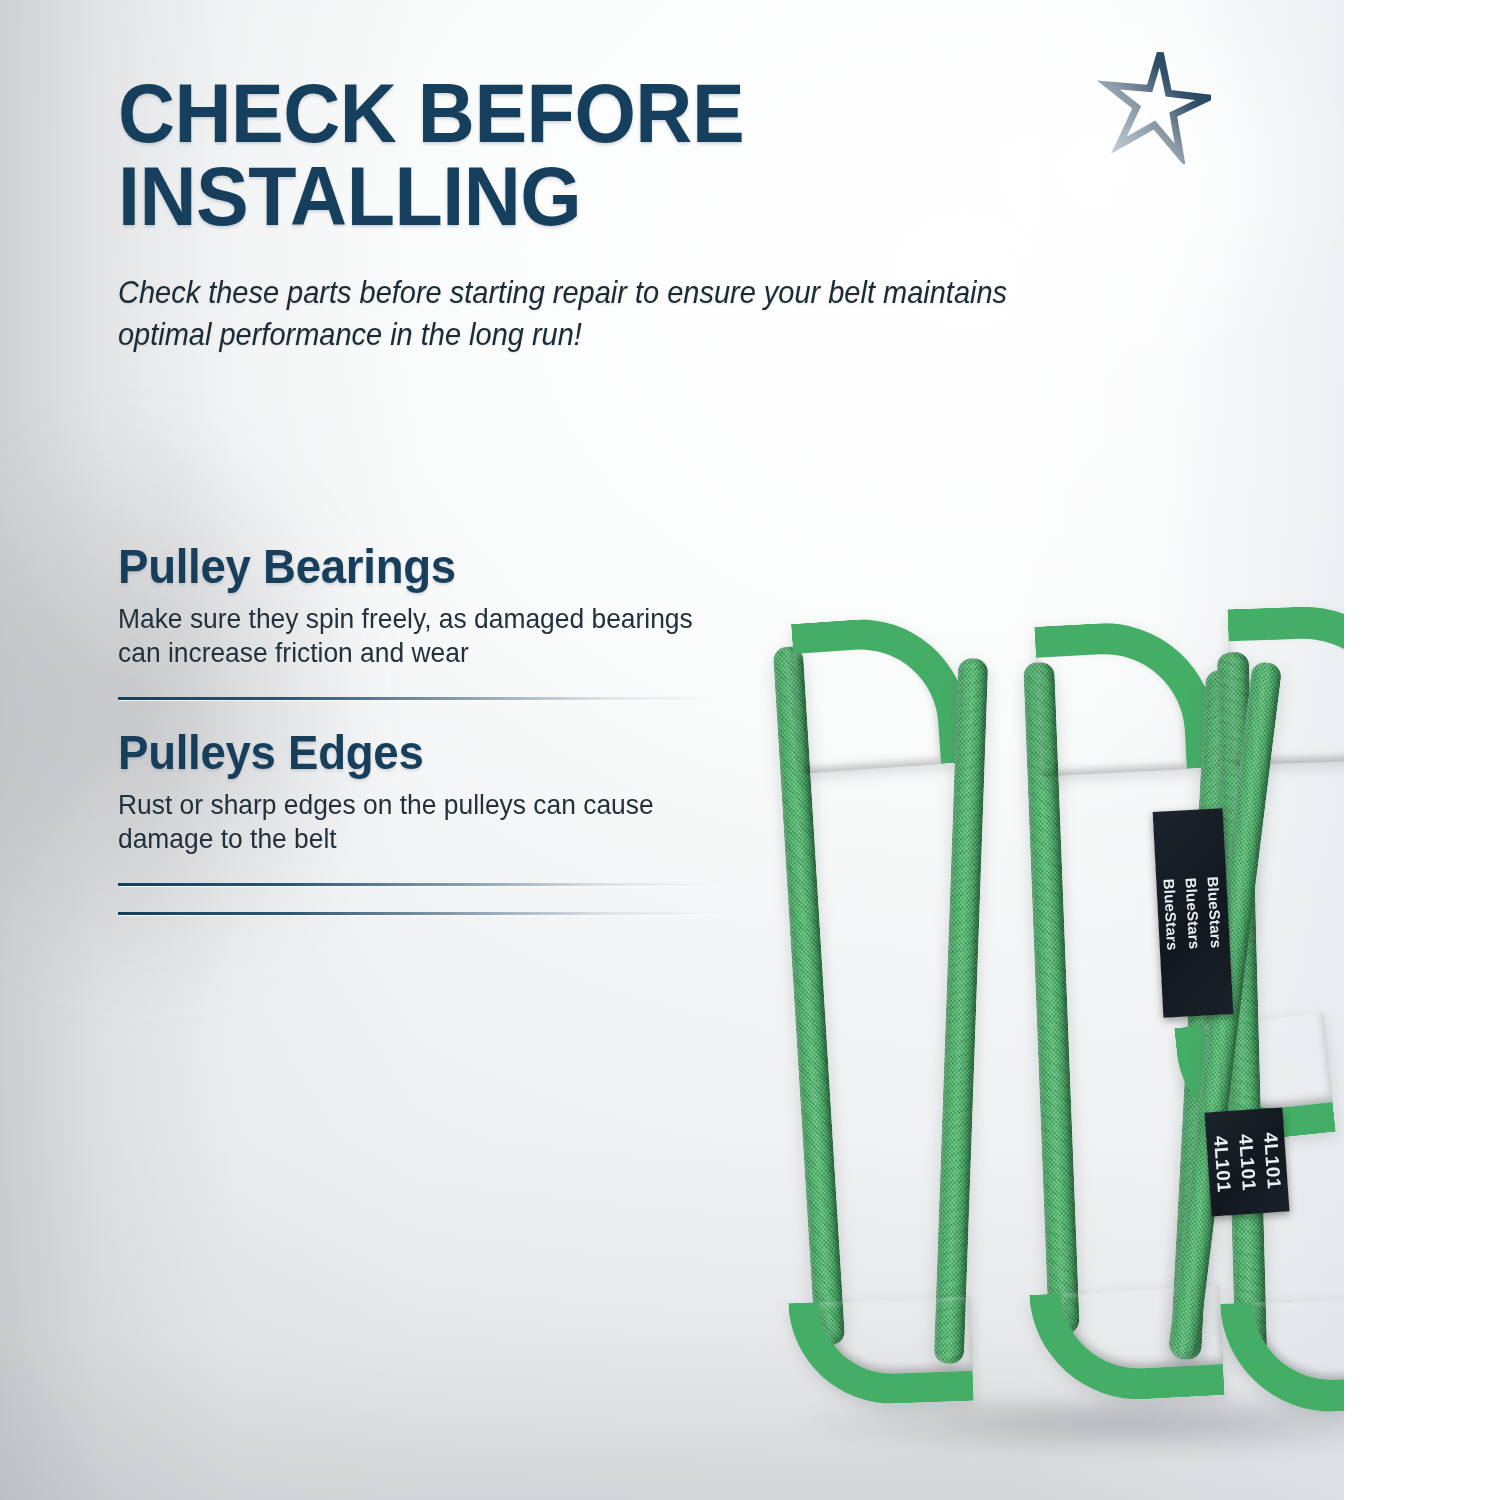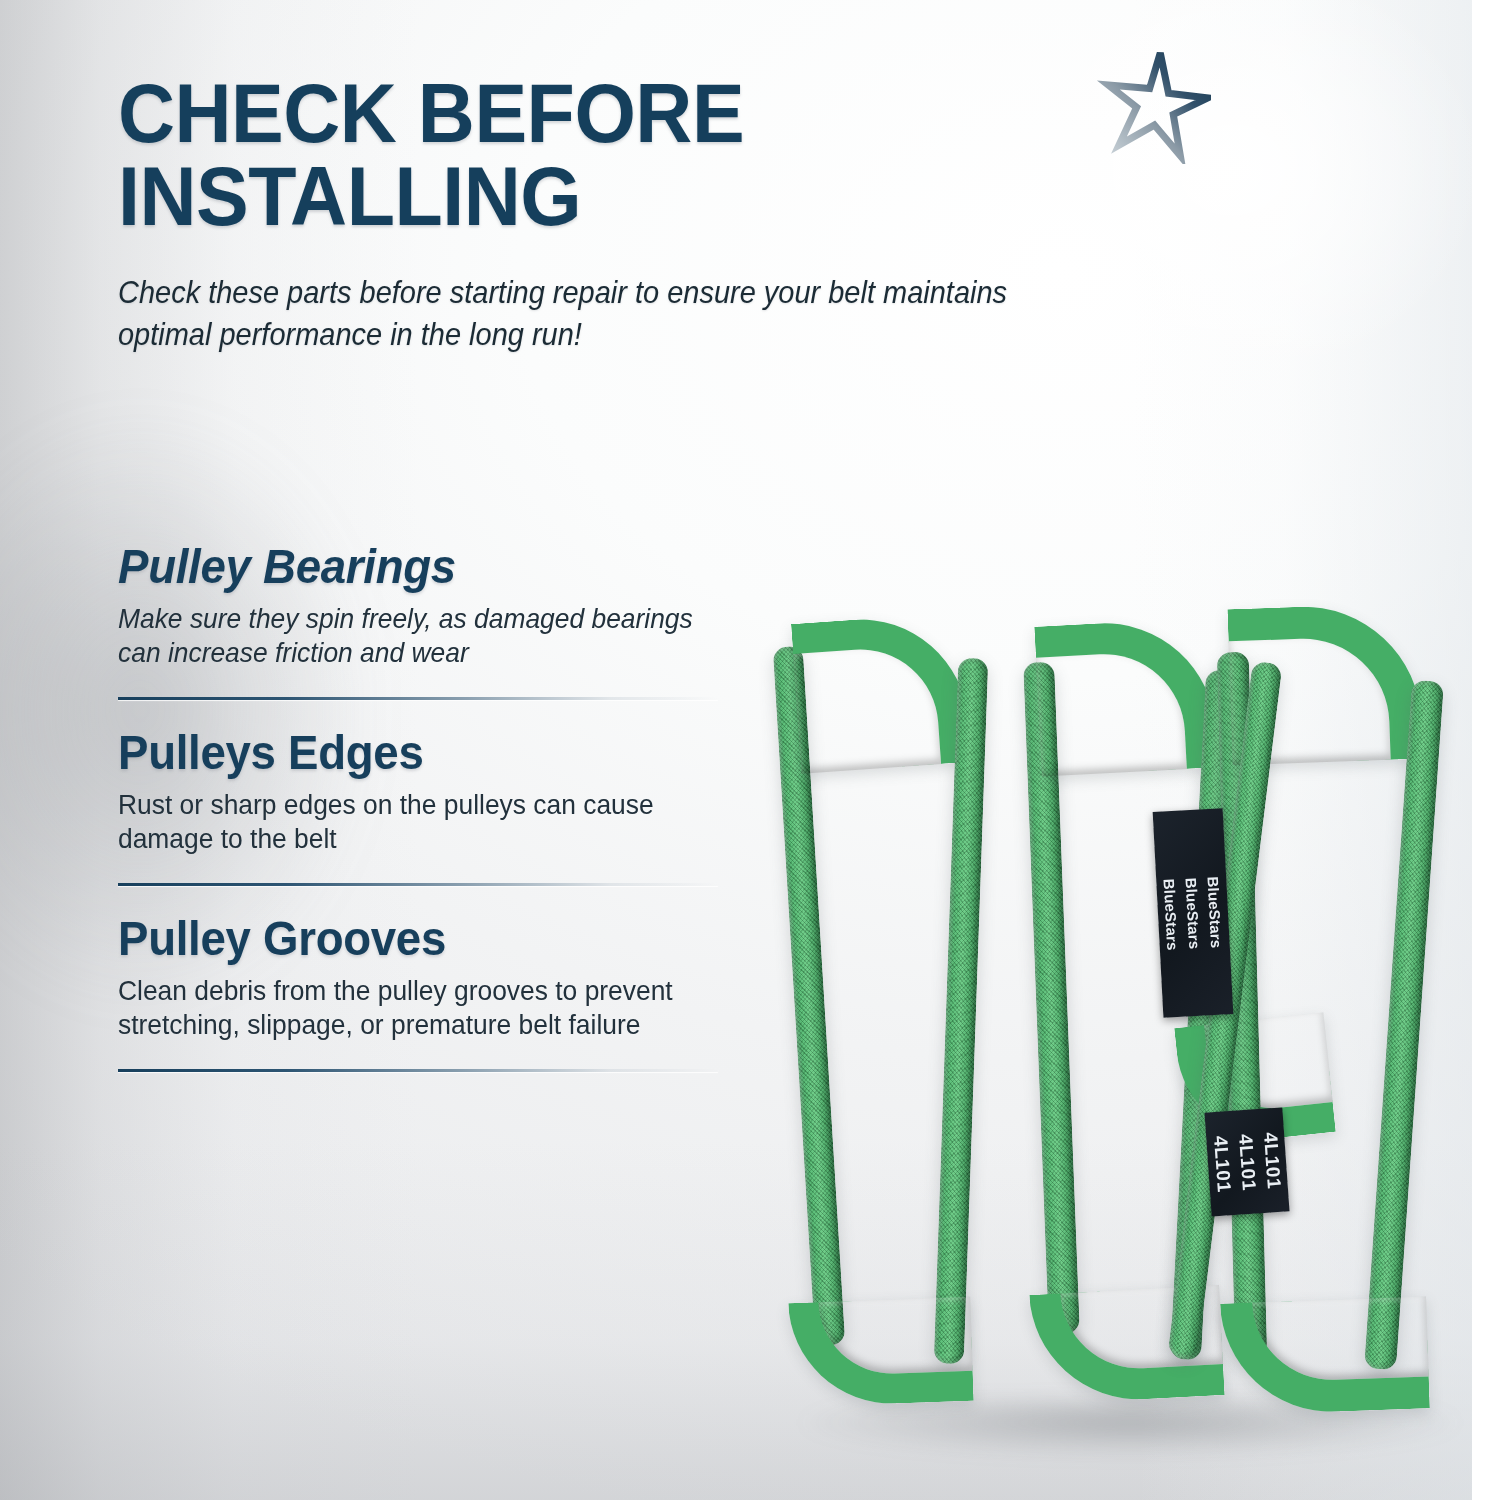--- a/index.html
+++ b/index.html
@@ -6,21 +6,21 @@
   * { margin:0; padding:0; box-sizing:border-box; }
 
   html, body {
     width:1500px; height:1500px;
     overflow:hidden;
     font-family:"Liberation Sans", sans-serif;
   }
 
   #page {
     position:relative;
-    width:1472px; height:1500px;
+    width:1344px; height:1500px;
     background:#eab308;
     overflow:hidden;
   }
 
   
   .bg-base {
     position:absolute; inset:0;
     background:
       radial-gradient(115% 85% at 72% 18%, #ffffff 0%, #fbfcfc 32%, #f2f3f4 62%, #e9eaec 100%);
   }
@@ -109,21 +109,21 @@
     transform:scaleX(0.96);
     transform-origin:left center;
   }
   .divider {
     height:3px;
     margin-top:26px;
     margin-bottom:26px;
     background:linear-gradient(to right, #173f5c 0%, #2d5573 28%, #8ba0b0 58%, rgba(200,208,215,0.45) 82%, rgba(255,255,255,0) 100%);
     box-shadow:0 1px 1px rgba(255,255,255,0.85);
   }
-  .f0 { margin-bottom:0;font-style:italic; }
+  .f0 { margin-bottom:0; }
 
   
   .product {
     position:absolute;
     left:760px; top:600px;
     width:740px; height:850px;
   }
   .belt-stage { position:absolute; inset:0; }
 
   
@@ -232,24 +232,20 @@
       <div class="feature-desc">Make sure they spin freely, as damaged bearings can increase friction and wear</div>
     </div>
     <div class="divider"></div>
 
     <div class="feature">
       <div class="feature-title">Pulleys Edges</div>
       <div class="feature-desc">Rust or sharp edges on the pulleys can cause damage to the belt</div>
     </div>
     <div class="divider"></div>
 
-    <div class="feature">
-      <div class="feature-title">Pulley Grooves</div>
-      <div class="feature-desc">Clean debris from the pulley grooves to prevent stretching, slippage, or premature belt failure</div>
-    </div>
     <div class="divider"></div>
 
 
   </div>
 
   <div class="product">
     <div class="shadow-floor"></div>
 
     <div class="belt-stage">
 

